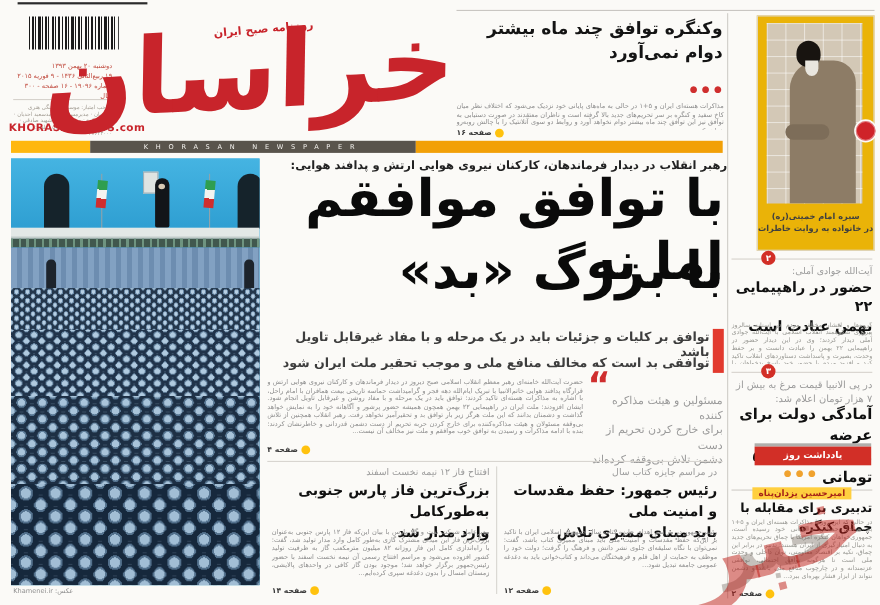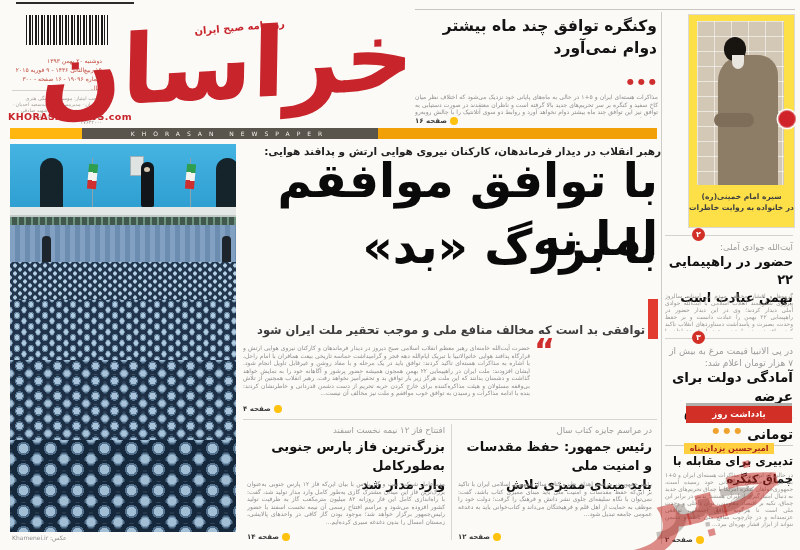--- a/index.html
+++ b/index.html
@@ -52,21 +52,21 @@
 
   
   .botline{left:243px;top:419px;width:414px;height:1px;background:#d8d5d0;}
   .botvert{left:451px;top:424px;width:1px;height:116px;background:#d8d5d0;}
   .kick{font-size:8.5px;color:#9a9a9a;}
   .both{font-size:13px;line-height:19px;font-weight:bold;color:#111;}
   .botb{height:45px;overflow:hidden;}
 
   
   .sbvert{left:661px;top:12px;width:1px;height:532px;background:#cfccc7;}
-  .khbox{left:688px;top:14px;width:105px;height:212px;background:#fde047;border:1px solid #ddd9d2;}
+  .khbox{left:688px;top:14px;width:105px;height:212px;background:#eab308;border:1px solid #ddd9d2;}
   .khphoto{left:8px;top:6px;width:87px;height:164px;background-color:#d3c8b6;position:absolute;overflow:hidden;
     background-image:linear-gradient(rgba(255,255,255,.55) 1px,transparent 1px),
                      linear-gradient(90deg,rgba(255,255,255,.55) 1px,transparent 1px);
     background-size:17px 15px;}
   .kh-torso{position:absolute;right:6px;top:34px;width:60px;height:130px;background:#8d7c66;border-radius:26px 20px 0 0;}
   .kh-arm{position:absolute;right:30px;top:92px;width:40px;height:14px;background:#7d6d59;border-radius:7px;}
   .kh-head{position:absolute;right:38px;top:16px;width:22px;height:24px;background:#181410;border-radius:50% 50% 45% 45%;}
   .kh-beard{position:absolute;right:40px;top:34px;width:12px;height:14px;background:#e9e6df;border-radius:0 0 55% 55%;}
   .khcap{left:0;top:176px;width:100%;font-size:7.5px;line-height:11px;font-weight:bold;color:#3f3f3f;position:absolute;}
   .badge{left:778px;top:110px;width:18px;height:18px;border-radius:50%;background:#cf2329;
@@ -184,23 +184,29 @@
     <div class="crowd c3"></div>
     <div class="crowd c4"></div>
   </div>
   <div class="abs credit">عکس: Khamenei.ir</div>
 
   <div class="abs lead-kick right">رهبر انقلاب در دیدار فرماندهان، کارکنان نیروی هوایی ارتش و پدافند هوایی:</div>
   <div class="abs lead-h right" style="top:152px;">با توافق موافقم اما نه</div>
   <div class="abs lead-h right" style="top:218px;">با بزرگ «بد»</div>
 
   <div class="abs redbar"></div>
+  <div class="abs bullets right" style="top:299px;right:155px;">توافق بر کلیات و جزئیات باید در یک مرحله و با مفاد غیرقابل تاویل باشد</div>
   <div class="abs bullets right" style="top:323px;right:155px;">توافقی بد است که مخالف منافع ملی و موجب تحقیر ملت ایران شود</div>
 
   <div class="abs quotemark ltr">“</div>
+  <div class="abs pullq right">
+    <div>مسئولین و هیئت مذاکره کننده</div>
+    <div>برای خارج کردن تحریم از دست</div>
+    <div>دشمن تلاش بی‌وقفه کرده‌اند</div>
+  </div>
 
   <div class="abs tiny just lead-b">حضرت آیت‌الله خامنه‌ای رهبر معظم انقلاب اسلامی صبح دیروز در دیدار فرماندهان و کارکنان نیروی هوایی ارتش و قرارگاه پدافند هوایی خاتم‌الانبیا با تبریک ایام‌الله دهه فجر و گرامیداشت حماسه تاریخی بیعت همافران با امام راحل، با اشاره به مذاکرات هسته‌ای تاکید کردند: توافق باید در یک مرحله و با مفاد روشن و غیرقابل تاویل انجام شود. ایشان افزودند: ملت ایران در راهپیمایی ۲۲ بهمن همچون همیشه حضور پرشور و آگاهانه خود را به نمایش خواهد گذاشت و دشمنان بدانند که این ملت هرگز زیر بار توافق بد و تحقیرآمیز نخواهد رفت. رهبر انقلاب همچنین از تلاش بی‌وقفه مسئولان و هیئت مذاکره‌کننده برای خارج کردن حربه تحریم از دست دشمن قدردانی و خاطرنشان کردند: بنده با ادامه مذاکرات و رسیدن به توافق خوب موافقم و ملت نیز مخالف آن نیست...</div>
   <div class="abs" style="left:243px;top:398px;">
     <span class="pmark">
         <span class="pm-dot"></span>
       <span class="pm-txt">صفحه ۴</span>
       </span>
   </div>
 
   <div class="abs botline"></div>

